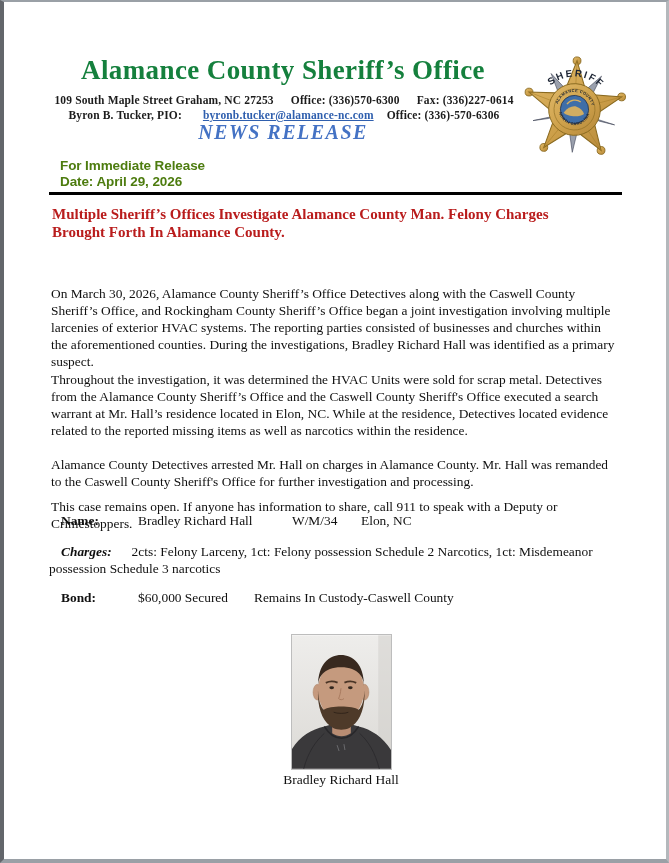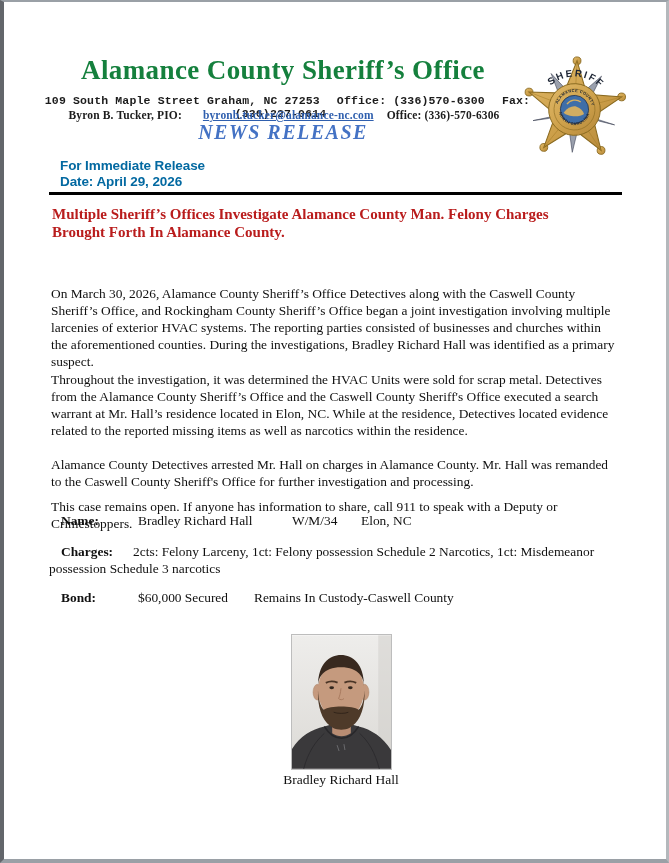--- a/index.html
+++ b/index.html
@@ -18,53 +18,53 @@
   }
   
   .hdr-title{
     position:absolute;left:48px;top:53px;width:462px;
     text-align:center;font-weight:bold;font-size:27px;letter-spacing:.4px;color:#15803d;
   }
   .hdr-addr{
     position:absolute;left:20px;top:92px;width:520px;
     text-align:center;font-weight:bold;font-size:11.5px;letter-spacing:.15px;color:#1c1c1c;
   }
-  .hdr-addr .seg{margin:9px 7px;font-family:Liberation Mono, monospace;}
+  .hdr-addr .seg{margin:9px 7px;}
   .hdr-pio{
     position:absolute;left:20px;top:107px;width:520px;
     text-align:center;font-weight:bold;font-size:11.5px;letter-spacing:.15px;color:#1c1c1c;
   }
   .hdr-pio .seg{margin:0 5px;}
   .email-link{color:#2f5fae;text-decoration:underline;cursor:pointer;padding-left:8px;}
   .news-release{
     position:absolute;left:48px;top:119px;width:462px;
     text-align:center;font-weight:bold;font-size:20px;letter-spacing:1.5px;color:#4472c4;font-style:italic;
   }
   .badge{position:absolute;left:512px;top:49px;width:117px;height:117px;}
   
   .release-info{
     position:absolute;left:56px;top:156px;width:400px;
     font-family:"Liberation Sans", sans-serif;font-weight:bold;
-    font-size:13.5px;line-height:16px;color:#0369a1;letter-spacing:-.1px;
+    font-size:13.5px;line-height:16px;color:#4d7c0f;letter-spacing:-.1px;
   }
   .rule{position:absolute;left:45px;top:190px;width:573px;height:3px;background:#000;}
   
   .headline{
     position:absolute;left:48px;top:204px;width:560px;
     font-weight:bold;font-size:15px;line-height:17.5px;color:#b91c1c;
   }
   .para{position:absolute;left:47px;width:580px;font-size:13.4px;line-height:17px;color:#101010;margin-top:28px;}
   .p1{top:255px;} .p2{top:341px;} .p3{top:426px;} .p4{top:468px;}
   .row{position:absolute;left:0;width:669px;height:18px;font-size:13.4px;color:#101010;}
   .row .lbl{position:absolute;font-weight:bold;}
   .row .val{position:absolute;}
   .name-row{top:511px;} .bond-row{top:588px;}
   .x57{left:57px;} .x134{left:134px;} .x288{left:288px;} .x357{left:357px;} .x250{left:250px;}
   .charges{position:absolute;left:45px;top:541px;width:582px;font-size:13.4px;line-height:17px;color:#101010;}
-  .charges .lbl{font-weight:bold;padding-left:12px;}
+  .charges .lbl{font-weight:bold;padding-left:12px;font-style:italic;}
   .charges .gap{display:inline-block;width:20px;}
   
   .photo{position:absolute;left:287px;top:632px;width:101px;height:136px;border:1px solid #bdbdbd;box-sizing:border-box;}
   .photo svg{display:block;width:100%;height:100%;}
   .caption{position:absolute;left:237px;top:770px;width:200px;text-align:center;font-size:13.5px;color:#101010;}
 </style>
 </head>
 <body>
 
 <div class="page">

